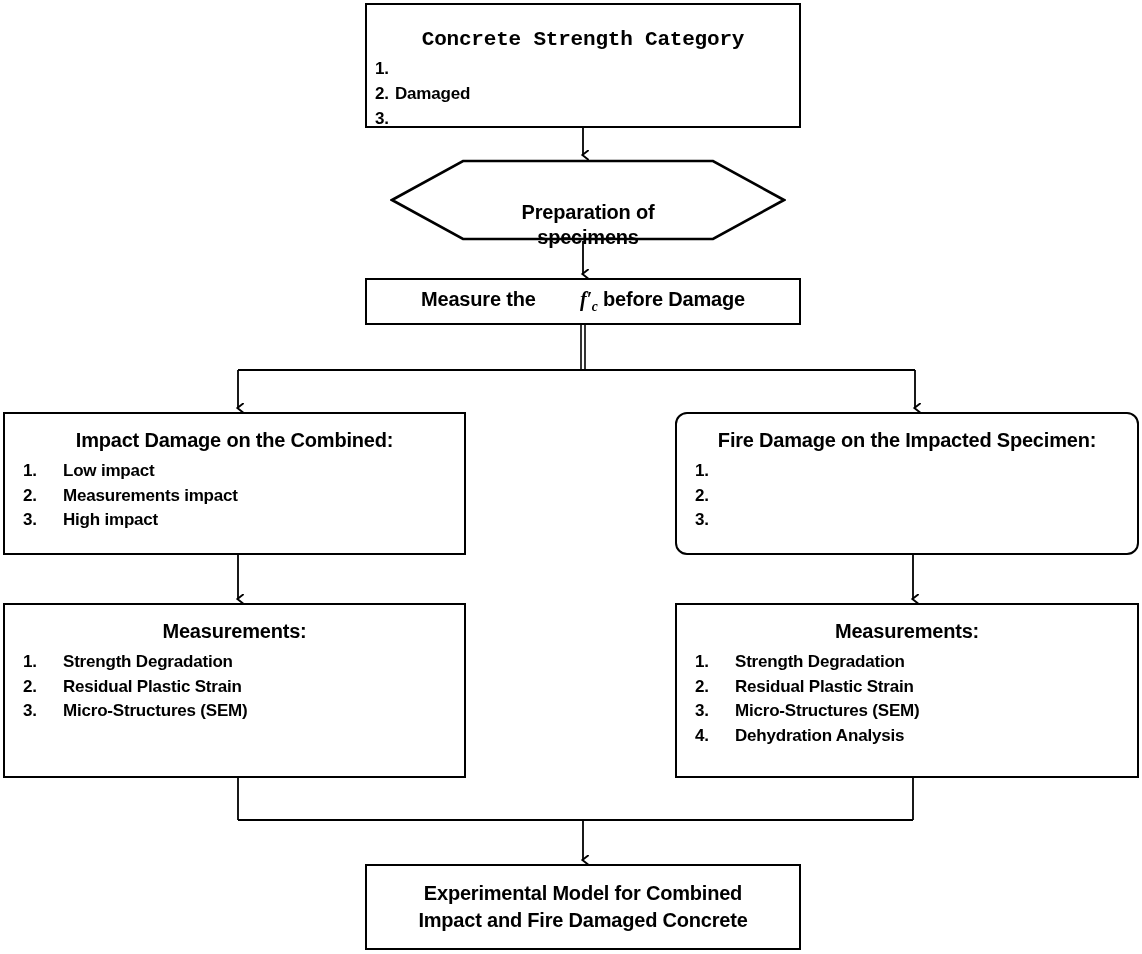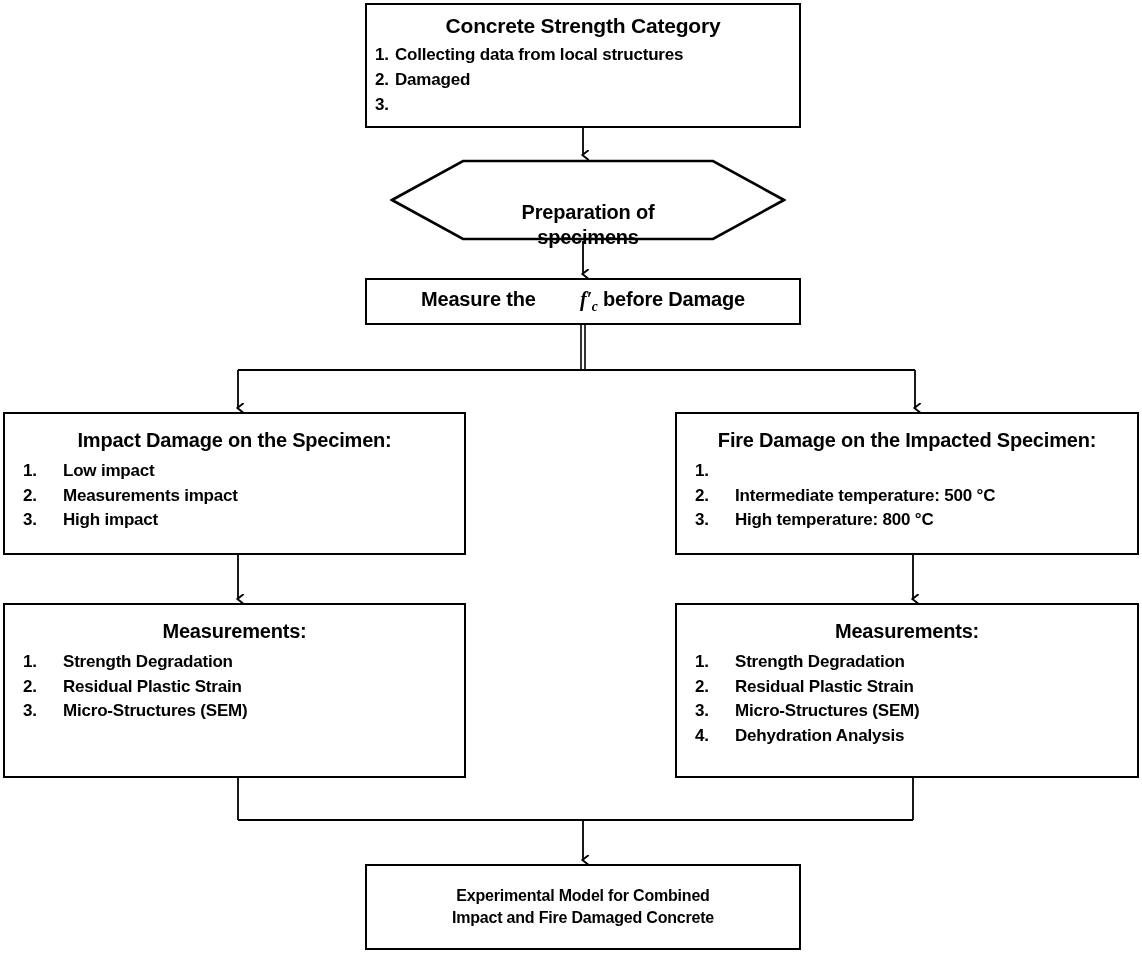--- a/index.html
+++ b/index.html
@@ -49,21 +49,21 @@
     text-align: left;
   }
   .list.tight li .num { width: 20px; }
   .list.tight li { font-size: 17px; }
   .list.wide li .num { width: 40px; }
 
   
   #box-category {
     left: 365px; top: 3px; width: 436px; height: 125px;
   }
-  #box-category .node-title { padding-top: 8px; font-size: 21px; }
+  #box-category .node-title { padding-top: 22px; font-size: 21px; font-family: Liberation Mono, monospace; }
   #box-category .list { margin-top: 4px; padding-left: 8px; }
 
   
   #hex-preparation {
     position: absolute;
     left: 390px; top: 159px; width: 396px; height: 82px;
   }
   #hex-preparation svg { display: block; }
   #hex-preparation .hex-label {
     position: absolute;
@@ -93,21 +93,21 @@
   .fc sub {
     font-size: 0.68em;
     font-style: italic;
   }
 
   
   #box-impact {
     left: 3px; top: 412px; width: 463px; height: 143px;
   }
   #box-fire {
-    left: 675px; top: 412px; width: 464px; height: 143px;
+    left: 675px; top: 412px; width: 464px; height: 143px; border-radius: 12px;
   }
   #box-meas-left {
     left: 3px; top: 603px; width: 463px; height: 175px;
   }
   #box-meas-right {
     left: 675px; top: 603px; width: 464px; height: 175px;
   }
   #box-impact .node-title,
   #box-fire .node-title,
   #box-meas-left .node-title,
@@ -115,21 +115,21 @@
   #box-impact .list,
   #box-fire .list,
   #box-meas-left .list,
   #box-meas-right .list { margin-top: 6px; padding-left: 18px; }
 
   
   #box-final {
     left: 365px; top: 864px; width: 436px; height: 86px;
     display: flex; align-items: center; justify-content: center;
   }
-  #box-final .node-title { font-size: 16px; line-height: 1.35; }
+  #box-final .node-title { font-size: 20px; line-height: 1.35; }
 
   
   #connectors {
     position: absolute;
     left: 0; top: 0;
     width: 1142px; height: 954px;
     pointer-events: none;
   }
 </style>
 </head>
@@ -174,21 +174,20 @@
       <line x1="238" y1="820" x2="913" y2="820" stroke="#000" stroke-width="1.8"></line>
       <line x1="583" y1="820" x2="583" y2="860" stroke="#000" stroke-width="1.8" marker-end="url(#arrowhead)"></line>
     </g>
   </svg>
 
   <div class="node" id="box-category">
     <div class="node-title">Concrete Strength Category</div>
     <ul class="list tight">
       <li>
         <span class="num">1.</span>
-        <span class="txt">Collecting data from local structures</span>
       </li>
       <li>
         <span class="num">2.</span>
         <span class="txt">Damaged</span>
       </li>
       <li>
         <span class="num">3.</span>
       </li>
     </ul>
   </div>
@@ -199,21 +198,21 @@
     </svg>
     <div class="hex-label">Preparation of
 specimens</div>
   </div>
 
   <div class="node" id="box-measure">
     <div class="node-title"><span>Measure the </span><span class="fc"><span>f′</span><sub>c</sub></span><span> before Damage</span></div>
   </div>
 
   <div class="node" id="box-impact">
-    <div class="node-title">Impact Damage on the Specimen:</div>
+    <div class="node-title">Impact Damage on the Combined:</div>
     <ul class="list wide">
       <li>
         <span class="num">1.</span>
         <span class="txt">Low impact</span>
       </li>
       <li>
         <span class="num">2.</span>
         <span class="txt">Measurements impact</span>
       </li>
       <li>
@@ -224,25 +223,23 @@
   </div>
 
   <div class="node" id="box-fire">
     <div class="node-title">Fire Damage on the Impacted Specimen:</div>
     <ul class="list wide">
       <li>
         <span class="num">1.</span>
       </li>
       <li>
         <span class="num">2.</span>
-        <span class="txt">Intermediate temperature: 500 °C</span>
-      </li>
-      <li>
-        <span class="num">3.</span>
-        <span class="txt">High temperature: 800 °C</span>
+      </li>
+      <li>
+        <span class="num">3.</span>
       </li>
     </ul>
   </div>
 
   <div class="node" id="box-meas-left">
     <div class="node-title">Measurements:</div>
     <ul class="list wide">
       <li>
         <span class="num">1.</span>
         <span class="txt">Strength Degradation</span>

